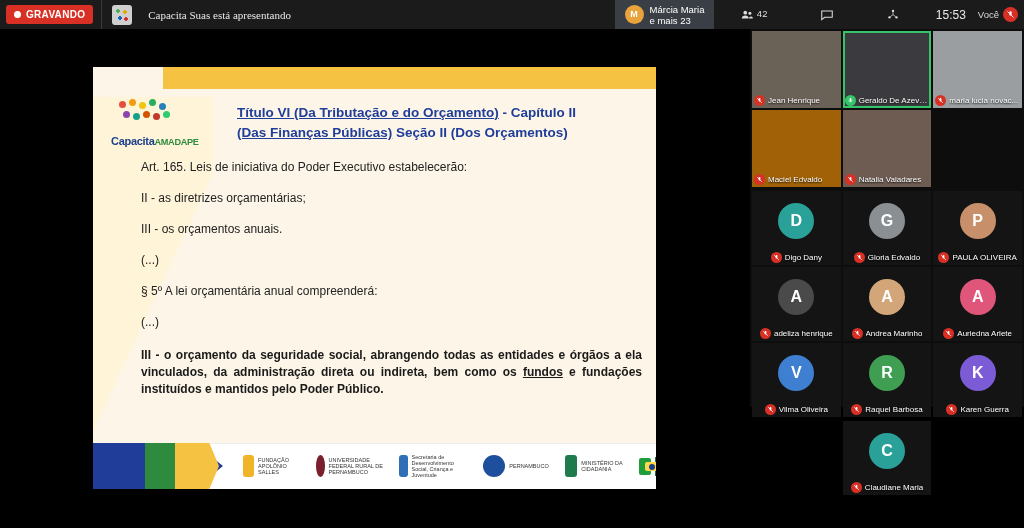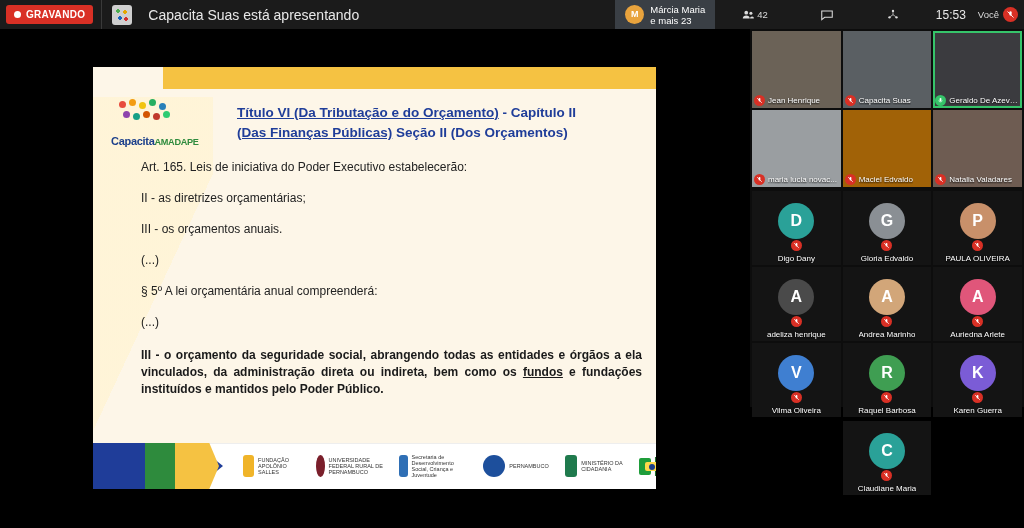--- a/index.html
+++ b/index.html
@@ -27,33 +27,33 @@
   .present-thumb {
     width:20px; height:20px; border-radius:3px; background:#cfcfcf;
     display:flex; align-items:center; justify-content:center; overflow:hidden;
   }
   .present-thumb .dotgrid { width:14px; height:14px; background:
       radial-gradient(circle at 3px 3px, #4caf50 2px, transparent 2px),
       radial-gradient(circle at 10px 4px, #e6a700 2px, transparent 2px),
       radial-gradient(circle at 5px 10px, #1565c0 2px, transparent 2px),
       radial-gradient(circle at 11px 11px, #d32f2f 2px, transparent 2px);
   }
-  .present-text { color:#e8e8e8; font-size:14px; }
+  .present-text { color:#e8e8e8; font-size:11px;font-family:Liberation Serif, serif; }
 
   .topbar-right { margin-left:auto; display:flex; align-items:center; height:29px; }
   .self-chip {
     display:flex; align-items:center; gap:6px; background:#3a3f45; height:29px;
     padding:0 10px; color:#fff; font-size:9.5px; line-height:11px;
   }
   .self-avatar {
     width:19px; height:19px; border-radius:50%; background:#e8a33d; color:#fff;
     font-size:9px; display:flex; align-items:center; justify-content:center; font-weight:bold;
   }
   .tb-icon { display:flex; align-items:center; justify-content:center; color:#dcdcdc;
-    height:29px; padding:0 26px; font-size:12px; position:relative; }
+    height:29px; padding:0 26px; font-size:12px; position:relative;font-family:Liberation Mono, monospace; }
   .tb-icon .cnt { font-size:9.5px; margin-left:2px; }
   .tb-time { color:#e9e9e9; font-size:12px; padding:0 10px; }
   .tb-self-label { color:#dcdcdc; font-size:9.5px; padding:0 4px 0 2px; }
   .mic-muted {
     width:15px; height:15px; border-radius:50%; background:#d93025;
     display:flex; align-items:center; justify-content:center; margin-right:6px;
   }
   .mic-muted svg { width:9px; height:9px; }
 
   
@@ -112,21 +112,21 @@
   .name-tag .mic.on { background:#36c46a; }
   .name-tag .mic svg { width:7px; height:7px; }
   .name-tag span { text-shadow:0 1px 2px #000; overflow:hidden; text-overflow:ellipsis; }
 
   .av-grid { display:grid; grid-template-columns:repeat(3,1fr); gap:2px; padding:2px; }
   .atile { position:relative; height:74px; background:#141414; display:flex; flex-direction:column; align-items:center; justify-content:center; }
   .avatar-circle {
     width:36px; height:36px; border-radius:50%; display:flex; align-items:center; justify-content:center;
     color:#fff; font-size:16px; font-weight:bold; margin-bottom:14px; overflow:hidden;
   }
-  .atile .name-tag { justify-content:center;flex-direction:column; }
+  .atile .name-tag { justify-content:center; }
   .last-row { display:grid; grid-template-columns:repeat(3,1fr); gap:2px; padding:2px; }
 </style>
 </head>
 <body>
 
 <div id="app">
 
   <div class="topbar">
     <div class="rec-pill">
       <span class="rec-dot"></span>
@@ -265,31 +265,20 @@
         <div class="name-tag">
           <span class="mic">
               <svg viewBox="0 0 24 24" fill="#fff">
                 <path d="M12 3a3 3 0 0 1 3 3v6a3 3 0 0 1-6 0V6a3 3 0 0 1 3-3z"></path>
                 <path d="M4 4l16 16" stroke="#fff" stroke-width="2.6"></path>
               </svg>
             </span>
           <span>Jean Henrique</span>
         </div>
       </div>
-      <div class="vtile" style="background:#5a5f63">
-        <div class="name-tag">
-          <span class="mic">
-              <svg viewBox="0 0 24 24" fill="#fff">
-                <path d="M12 3a3 3 0 0 1 3 3v6a3 3 0 0 1-6 0V6a3 3 0 0 1 3-3z"></path>
-                <path d="M4 4l16 16" stroke="#fff" stroke-width="2.6"></path>
-              </svg>
-            </span>
-          <span>Capacita Suas</span>
-        </div>
-      </div>
       <div class="vtile active" style="background:#3b3b3f">
         <div class="name-tag">
           <span class="mic on">
               <svg viewBox="0 0 24 24" fill="#fff">
                 <path d="M12 3a3 3 0 0 1 3 3v6a3 3 0 0 1-6 0V6a3 3 0 0 1 3-3z"></path>
                 <path d="M6 11a6 6 0 0 0 12 0" stroke="#fff" stroke-width="1.8" fill="none"></path>
               </svg>
             </span>
           <span>Geraldo De Azeve...</span>
         </div>

